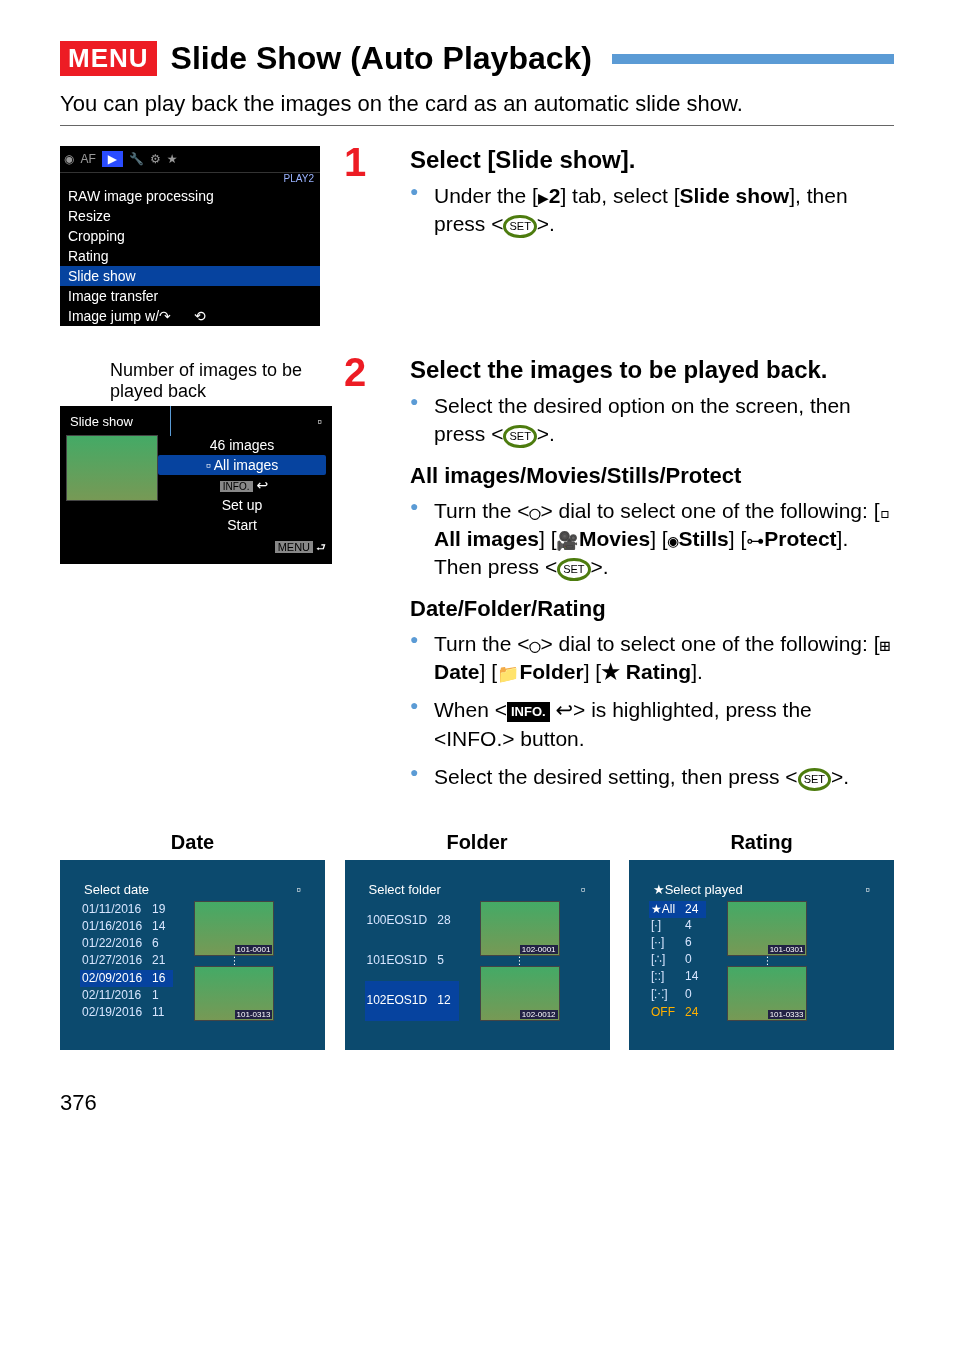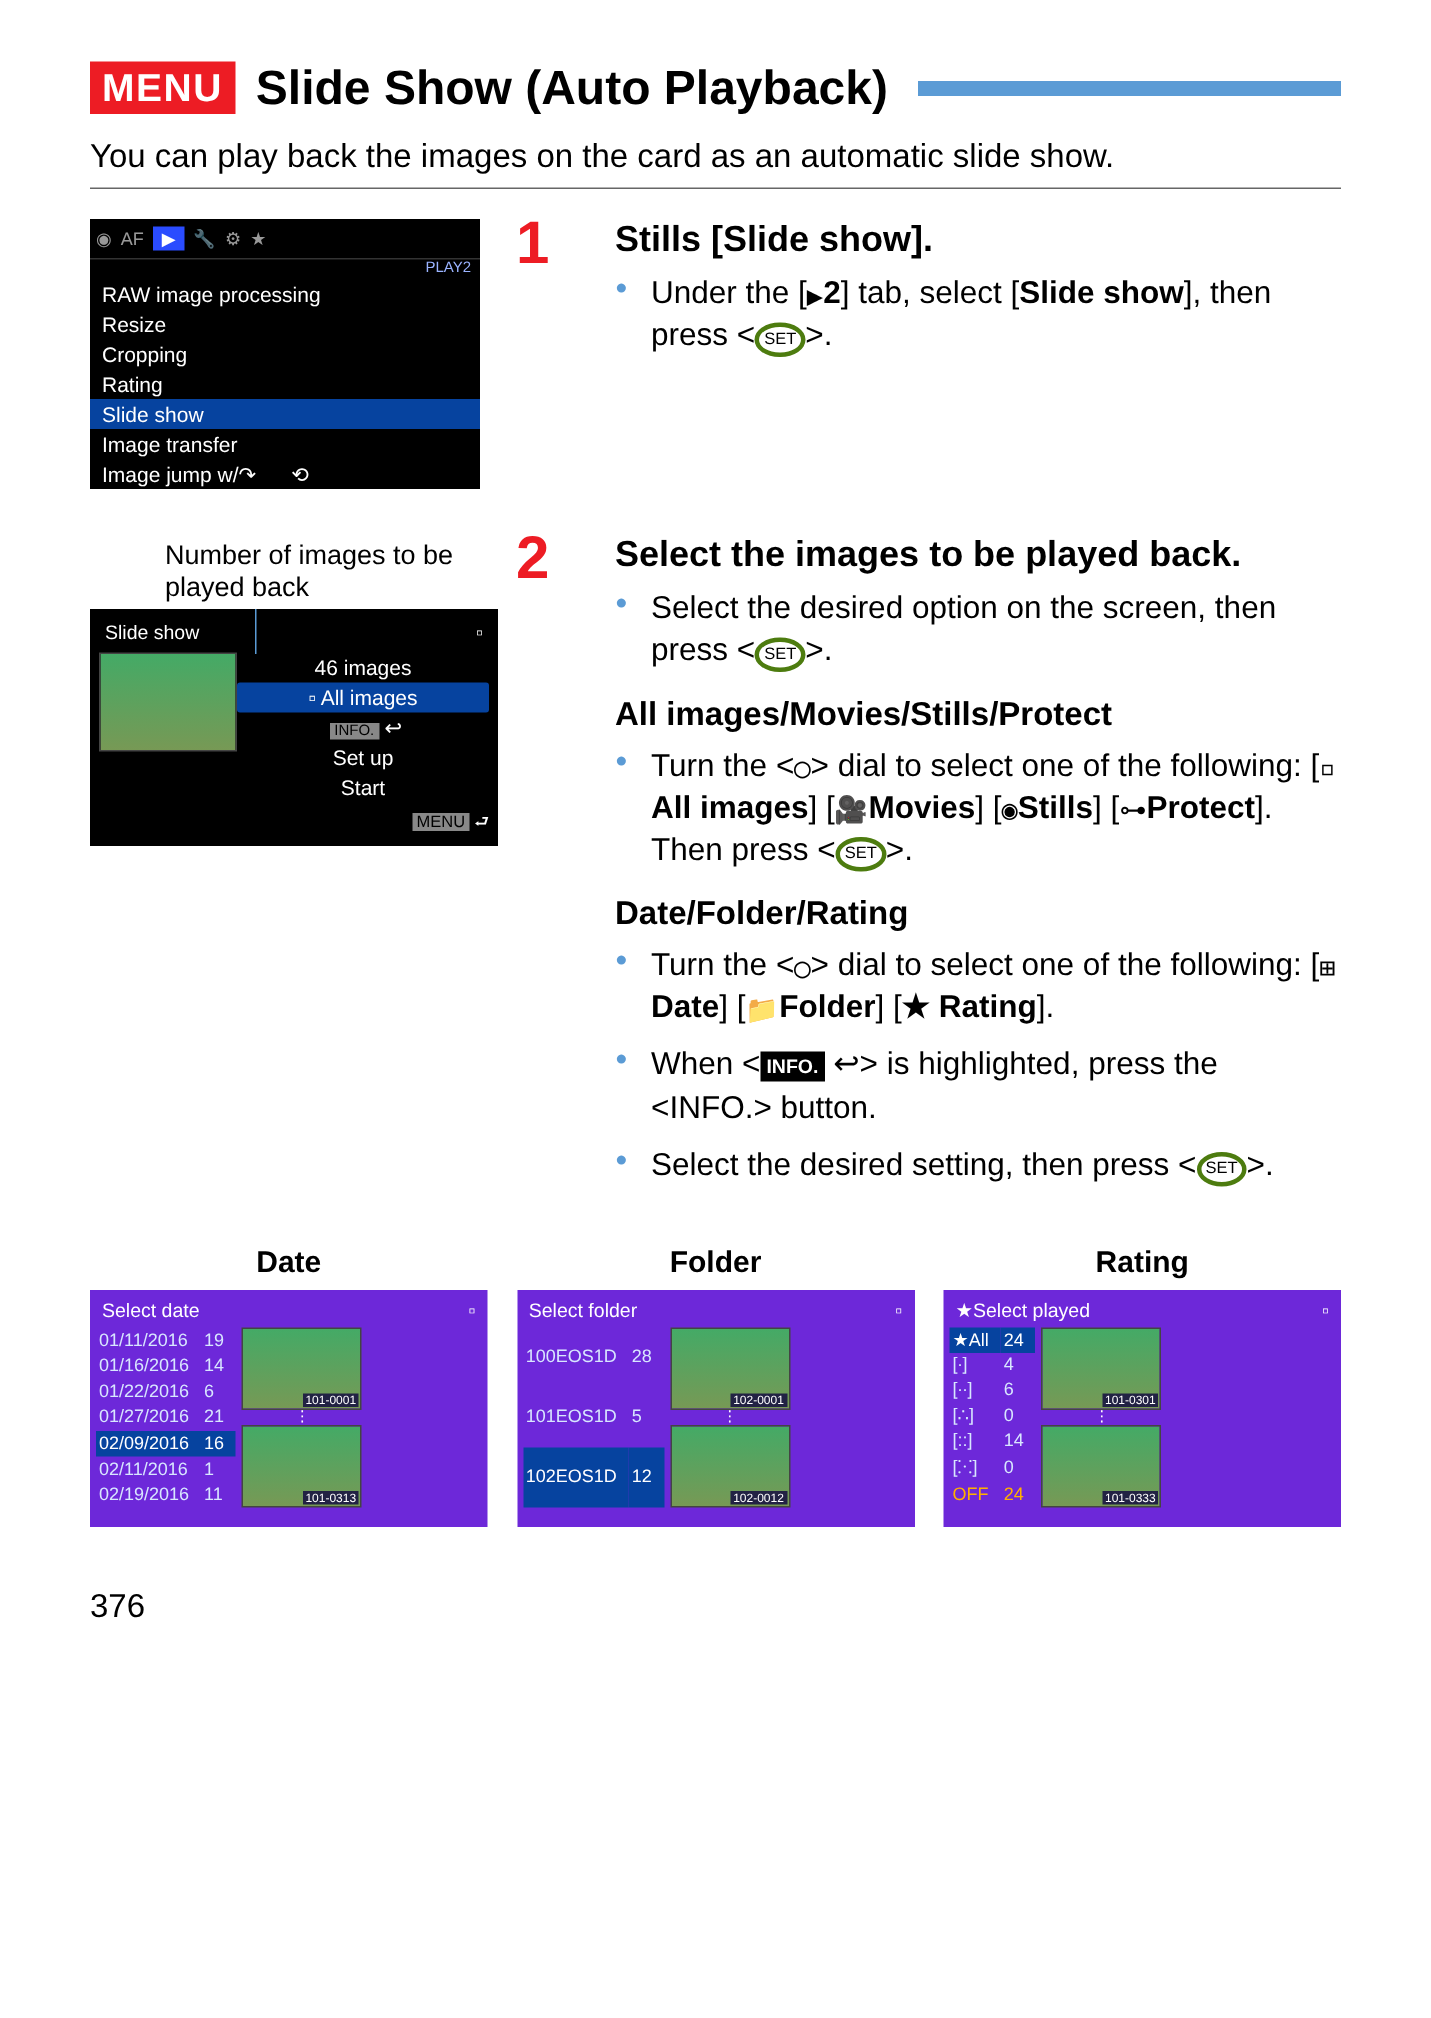--- a/index.html
+++ b/index.html
@@ -156,32 +156,32 @@
     font-size:13px;
     padding:1px 4px;
     font-weight:bold;
     vertical-align:1px;
   }
   
   .bottom-row { display:flex; justify-content:space-between; margin-top:30px; gap:18px;}
   .bscreen { width: 265px; }
   .bscreen .lbl { text-align:center; font-weight:bold; font-size:20px; margin-bottom:6px;}
   .mini {
-    background:#6d28d9;
+    background:#0c4a6e;
     color:#fff;
     font-size:13px;
-    padding:4px;
+    padding:20px;
     height: 150px;
   }
   .mini .mtitle { display:flex; justify-content:space-between; padding:2px 4px 4px 4px; font-size:13px;}
   .mini .mbody { display:flex; gap:4px; height: 120px;}
   .mini table { border-collapse:collapse; font-size:12px; color:#d8e6ff; }
   .mini td { padding:0 8px 2px 2px; }
   .mini tr.hl td { background:#06439f; color:#fff;}
-  .mini .imgcol { width:80px; display:flex; flex-direction:column; gap:2px;}
+  .mini .imgcol { width:80px; display:flex; flex-direction:column; gap:2px;margin-left:17px;}
   .mini .imgcol .ph { flex:1; background:linear-gradient(#4a6,#795); border:1px solid #444; position:relative;}
   .mini .imgcol .ph span{ position:absolute; right:1px; bottom:1px; font-size:8px; background:#224; padding:0 2px;}
   .mini .imgcol .dots{ text-align:center; font-size:10px; line-height:6px;}
   .pagenum { margin-top:40px; font-size:22px;}
 </style>
 </head>
 <body>
 
 <div class="title-row">
   <span class="menu-badge">MENU</span>
@@ -208,21 +208,21 @@
       <div class="menutxt">Resize</div>
       <div class="menutxt">Cropping</div>
       <div class="menutxt">Rating</div>
       <div class="menutxt hl">Slide show</div>
       <div class="menutxt">Image transfer</div>
       <div class="menutxt"><span>Image jump w/</span>↷&nbsp;&nbsp;&nbsp;&nbsp;&nbsp;&nbsp;⟲</div>
     </div>
   </div>
   <div class="right-col">
     <div class="step-num">1</div>
-    <div class="step-head">Stills [Slide show].</div>
+    <div class="step-head">Select [Slide show].</div>
     <div class="step-body">
       <ul class="b">
         <li>Under the [<span class="inline-icon">▶</span><b>2</b>] tab, select [<b>Slide show</b>], then press &lt;<span class="inline-set">SET</span>&gt;.</li>
       </ul>
     </div>
   </div>
 </div>
 
 <div class="step-row">
   <div class="left-col">

